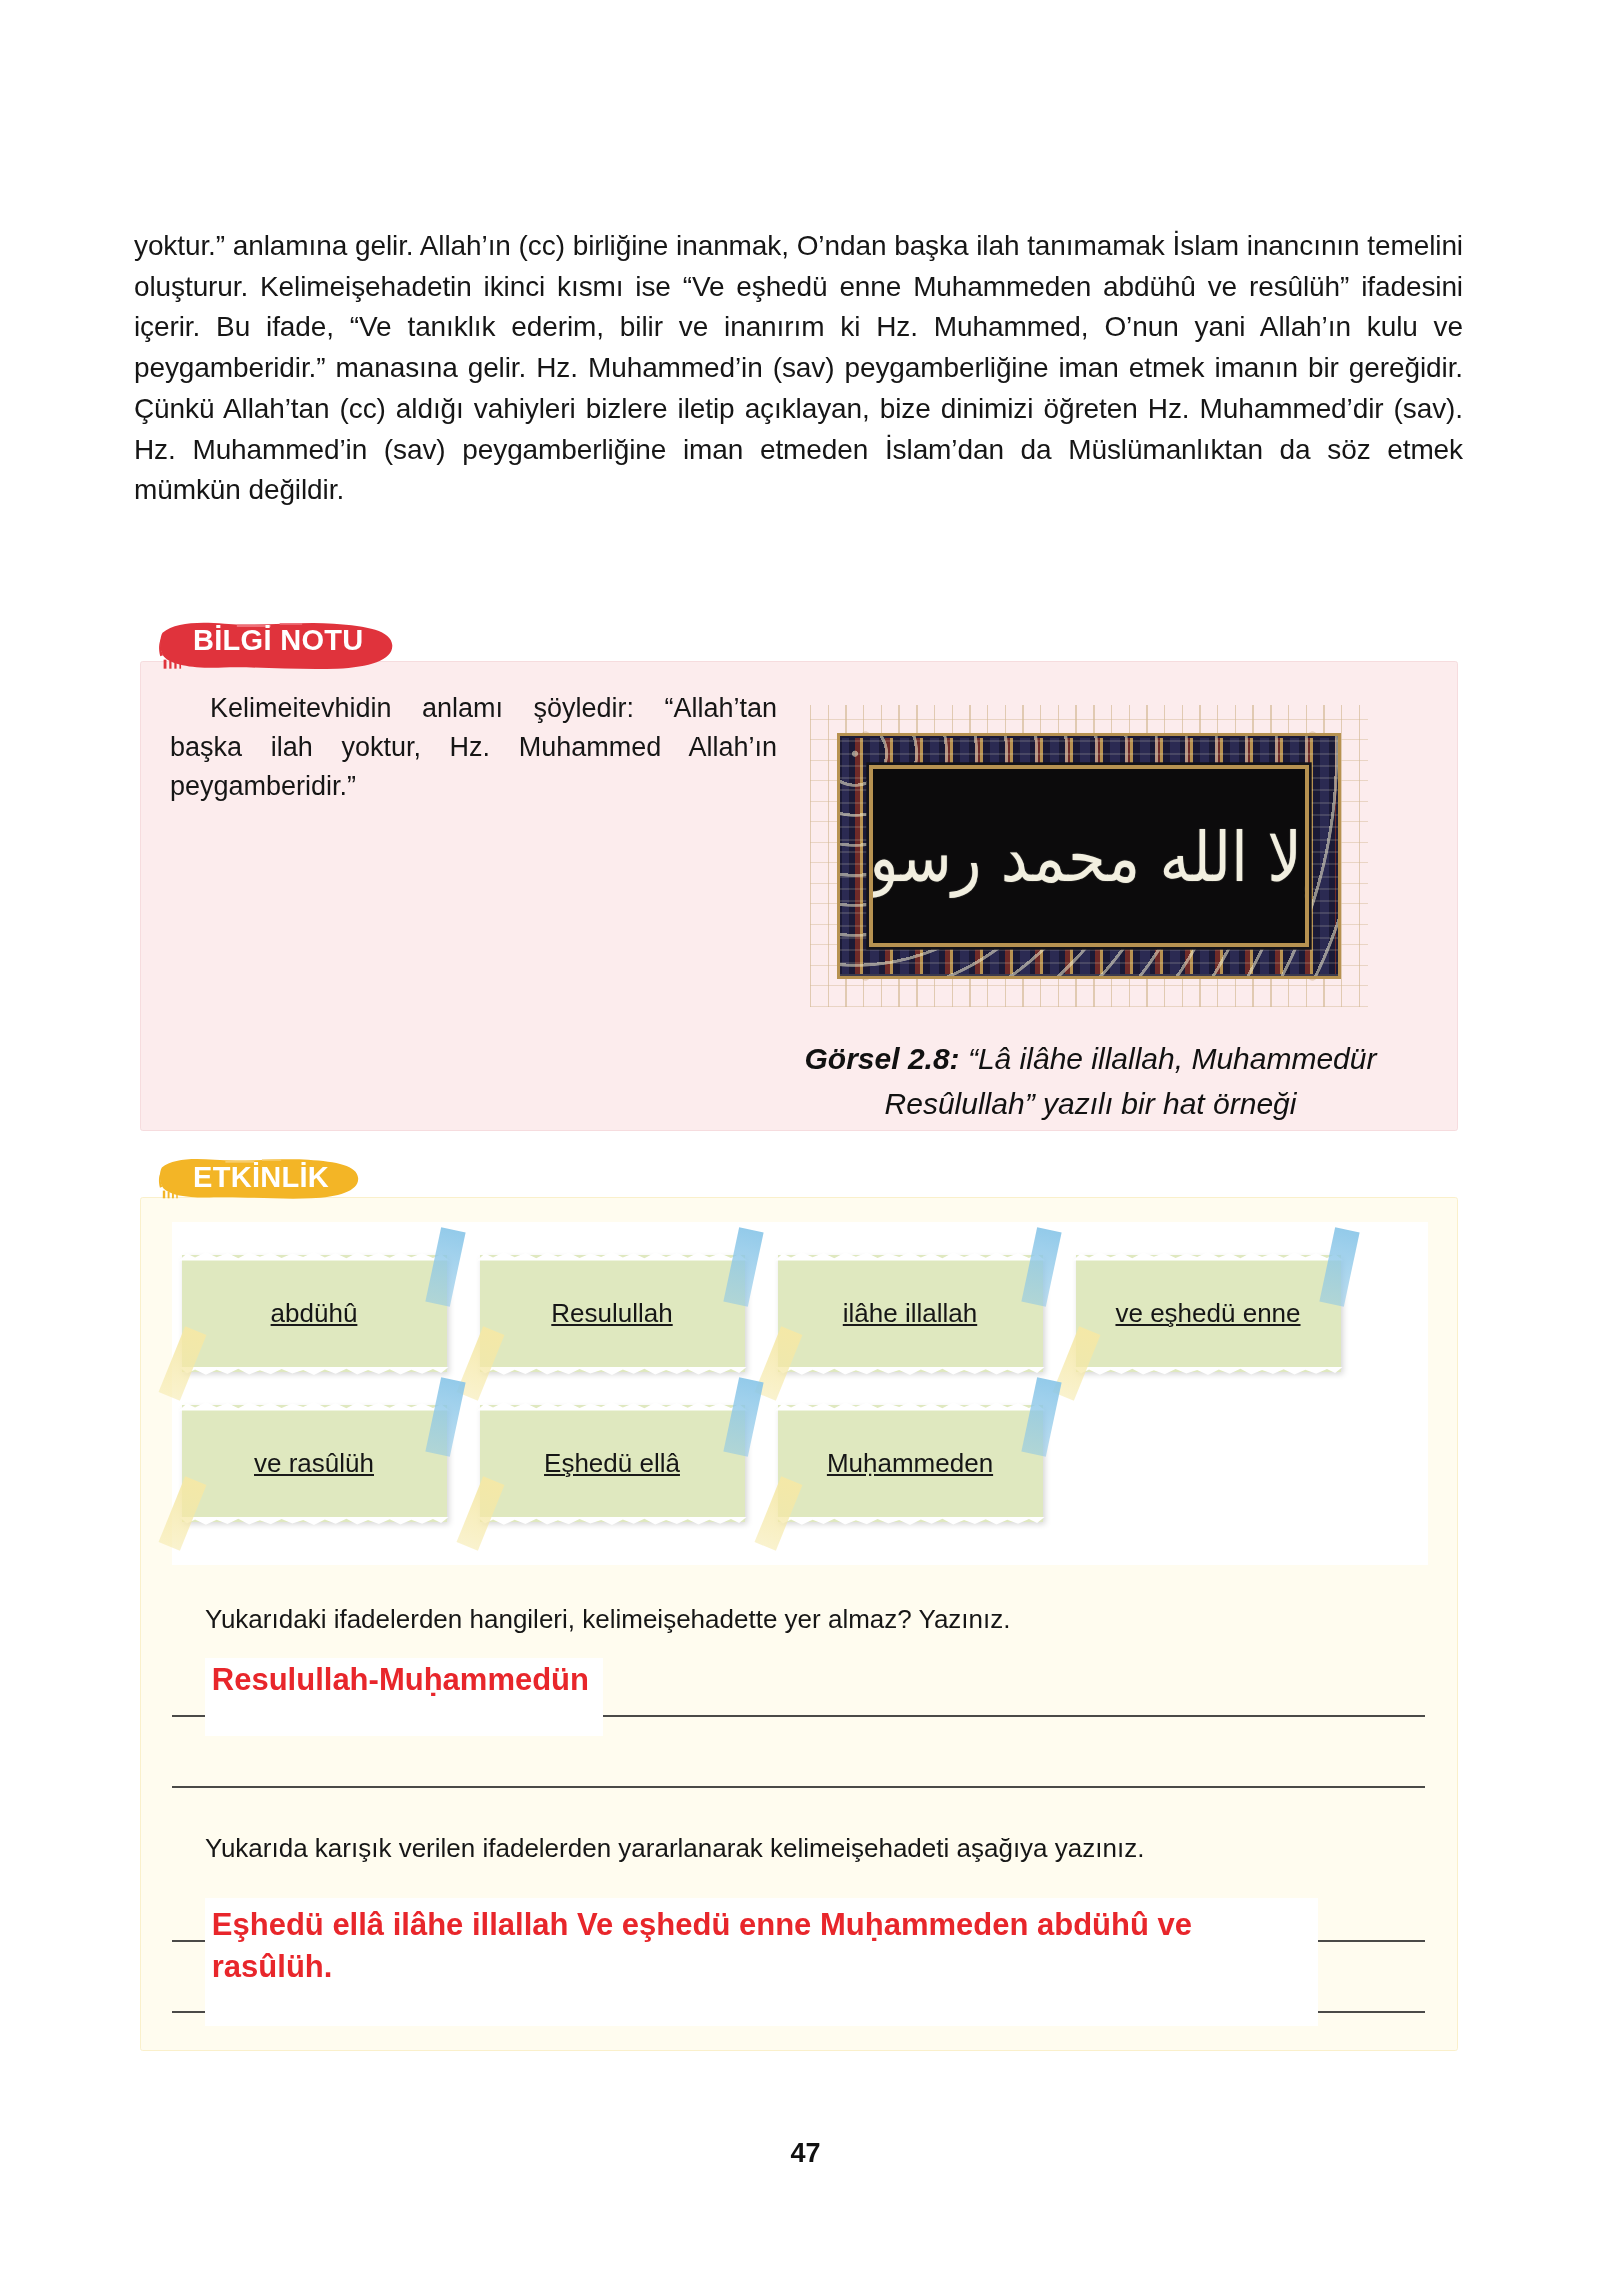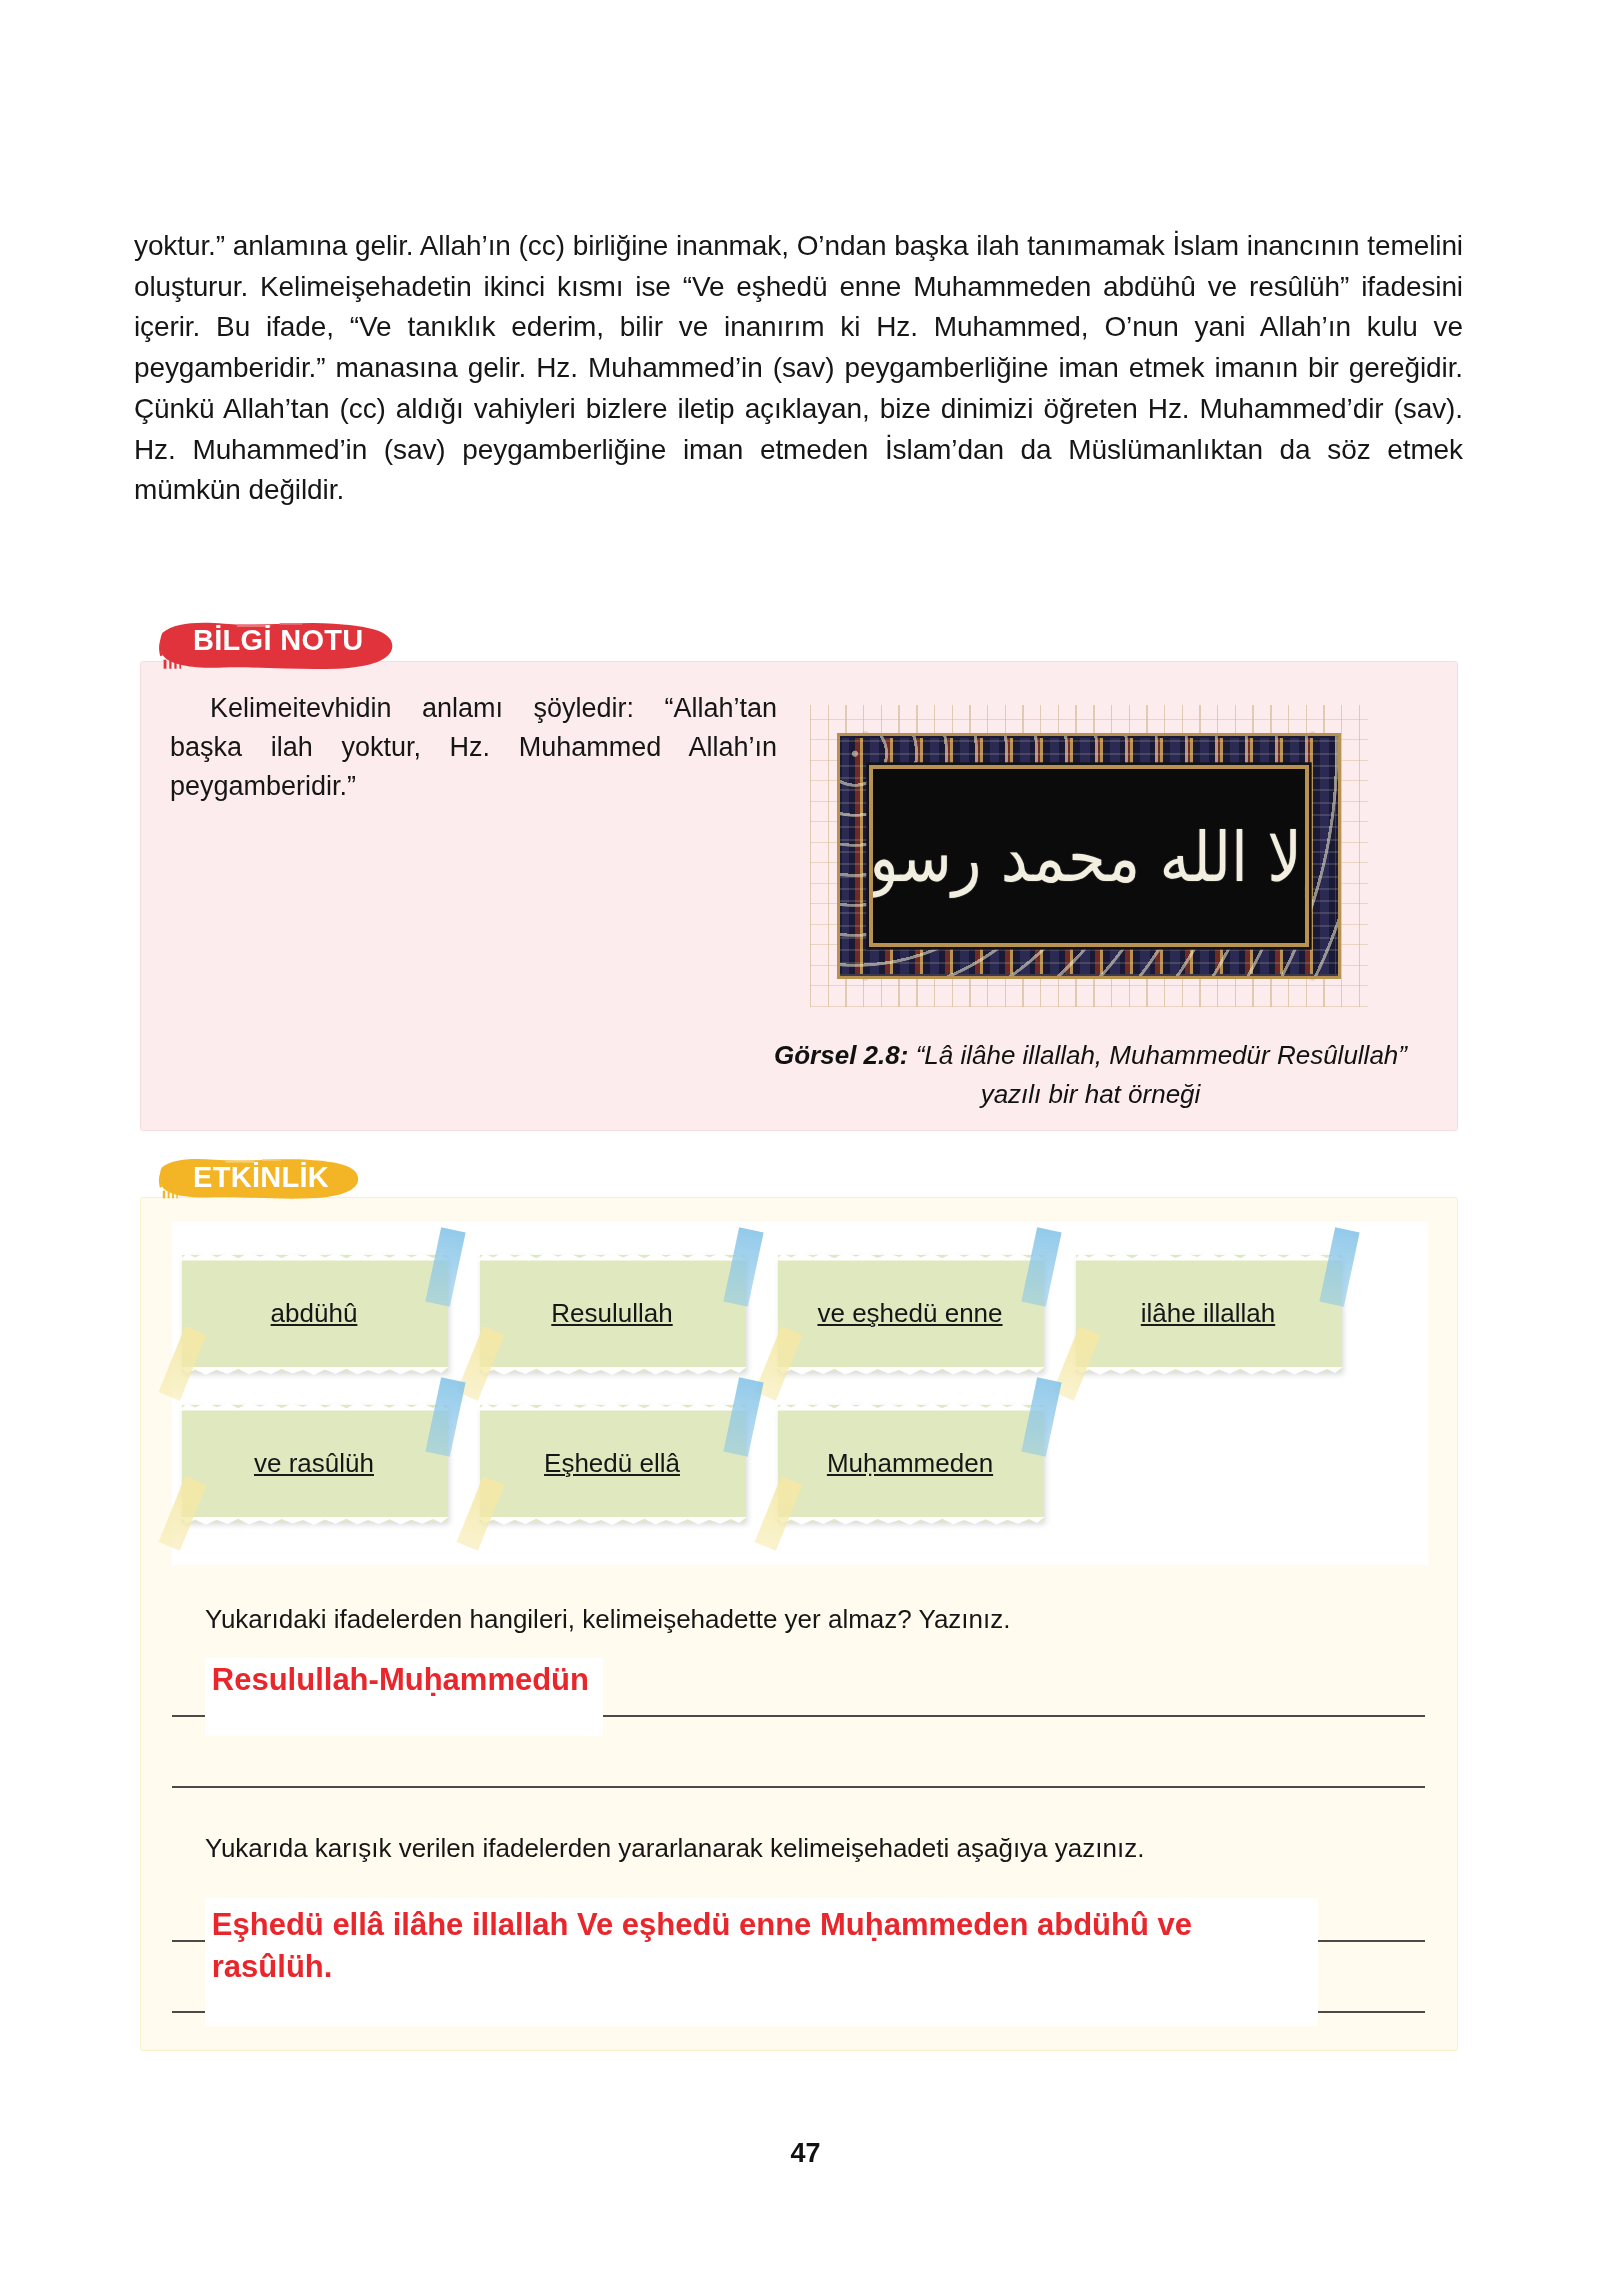--- a/index.html
+++ b/index.html
@@ -158,21 +158,21 @@
     white-space: nowrap;
     transform: scaleY(1.12);
     text-shadow: 0 0 1.4px rgba(242,239,224,.4);
   }
   .hat-cap {
     position: absolute;
     left: 770px;
     top: 1036px;
     width: 641px;
     text-align: center;
-    font-size: 26px;
+    font-size: 30px;
     line-height: 1.5;
     font-style: italic;
     color: #111;
   }
   .hat-cap b { font-style: italic; font-weight: bold; }
 
   
   .actbox {
     position: absolute;
     left: 140px;
@@ -385,26 +385,26 @@
         <span>abdühû</span>
       </div>
       <div class="card">
         <span class="tape blue"></span>
         <span class="tape yellow"></span>
         <span>Resulullah</span>
       </div>
       <div class="card">
         <span class="tape blue"></span>
         <span class="tape yellow"></span>
+        <span>ilâhe illallah</span>
+      </div>
+      <div class="card">
+        <span class="tape blue"></span>
+        <span class="tape yellow"></span>
         <span>ve eşhedü enne</span>
-      </div>
-      <div class="card">
-        <span class="tape blue"></span>
-        <span class="tape yellow"></span>
-        <span>ilâhe illallah</span>
       </div>
     </div>
 
     <div class="cards-row r2">
       <div class="card">
         <span class="tape blue"></span>
         <span class="tape yellow"></span>
         <span>ve rasûlüh</span>
       </div>
       <div class="card">

